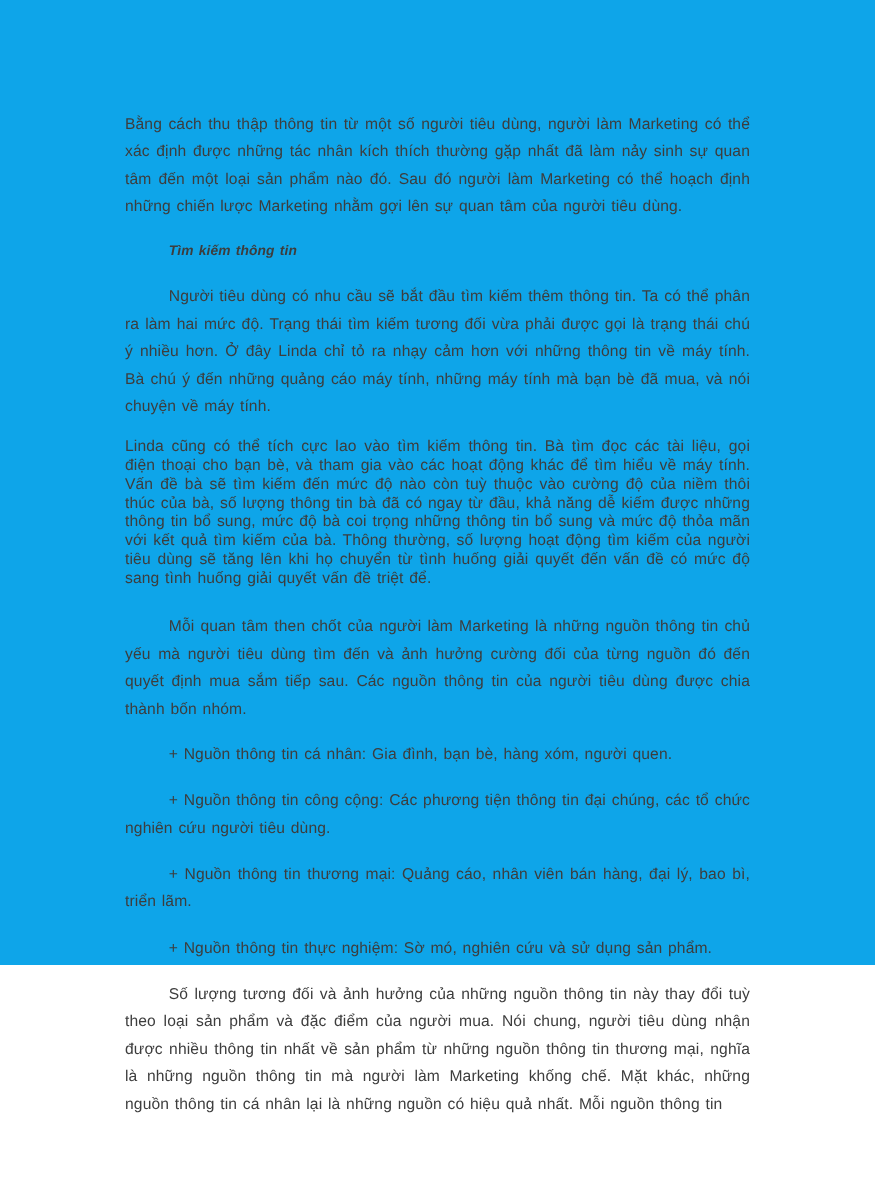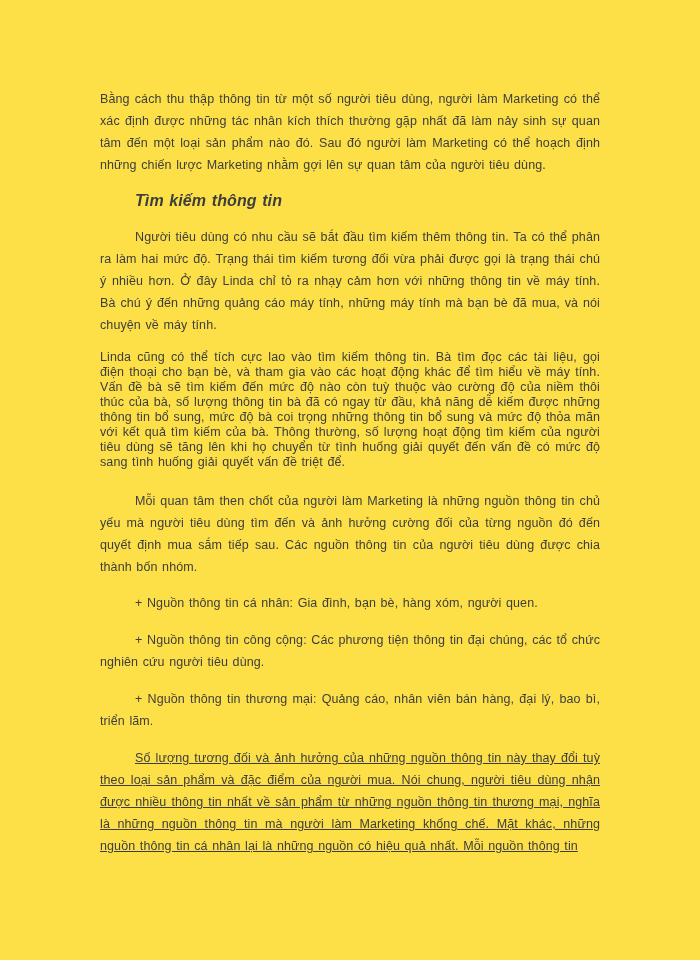--- a/index.html
+++ b/index.html
@@ -10,23 +10,23 @@
   }
   body {
     width: 700px;
     height: 960px;
     overflow: hidden;
     font-family: "Liberation Sans", "DejaVu Sans", sans-serif;
   }
   .page {
     box-sizing: border-box;
     width: 700px;
-    height: 960px;
+    height: 772px;
     padding: 88px 100px 40px 100px;
-    background: #fde047;
+    background: #0ea5e9;
   }
   .doc-block {
     margin: 0 0 14px 0;
     color: #3d3d3d;
     font-size: 12.5px;
     line-height: 22px;
     text-align: justify;
     letter-spacing: 0.1px;
     word-spacing: 1px;
   }
@@ -37,39 +37,39 @@
     line-height: 15px;
     margin-top: 4px;
     margin-bottom: 20px;
   }
   .doc-block.heading {
     font-weight: bold;
     font-style: italic;
     text-indent: 35px;
     margin: 12px 0 14px 0;
     text-align: left;
-    font-size: 16px;
+    font-size: 11px;
   }
   .doc-block.bullet {
     text-indent: 35px;
     margin-bottom: 15px;
   }
   .doc-block:last-child {
     margin-bottom: 0;
-    text-decoration: underline;
   }
 </style>
 </head>
 <body>
 
 <div class="page">
   <div id="doc-body">
       <p class="doc-block">Bằng cách thu thập thông tin từ một số người tiêu dùng, người làm Marketing có thể xác định được những tác nhân kích thích thường gặp nhất đã làm nảy sinh sự quan tâm đến một loại sản phẩm nào đó. Sau đó người làm Marketing có thể hoạch định những chiến lược Marketing nhằm gợi lên sự quan tâm của người tiêu dùng.</p>
       <p class="doc-block heading">Tìm kiếm thông tin</p>
       <p class="doc-block indent">Người tiêu dùng có nhu cầu sẽ bắt đầu tìm kiếm thêm thông tin. Ta có thể phân ra làm hai mức độ. Trạng thái tìm kiếm tương đối vừa phải được gọi là trạng thái chú ý nhiều hơn. Ở đây Linda chỉ tỏ ra nhạy cảm hơn với những thông tin về máy tính. Bà chú ý đến những quảng cáo máy tính, những máy tính mà bạn bè đã mua, và nói chuyện về máy tính.</p>
       <p class="doc-block tight">Linda cũng có thể tích cực lao vào tìm kiếm thông tin. Bà tìm đọc các tài liệu, gọi điện thoại cho bạn bè, và tham gia vào các hoạt động khác để tìm hiểu về máy tính. Vấn đề bà sẽ tìm kiếm đến mức độ nào còn tuỳ thuộc vào cường độ của niềm thôi thúc của bà, số lượng thông tin bà đã có ngay từ đầu, khả năng dễ kiếm được những thông tin bổ sung, mức độ bà coi trọng những thông tin bổ sung và mức độ thỏa mãn với kết quả tìm kiếm của bà. Thông thường, số lượng hoạt động tìm kiếm của người tiêu dùng sẽ tăng lên khi họ chuyển từ tình huống giải quyết đến vấn đề có mức độ sang tình huống giải quyết vấn đề triệt để.</p>
       <p class="doc-block indent">Mỗi quan tâm then chốt của người làm Marketing là những nguồn thông tin chủ yếu mà người tiêu dùng tìm đến và ảnh hưởng cường đối của từng nguồn đó đến quyết định mua sắm tiếp sau. Các nguồn thông tin của người tiêu dùng được chia thành bốn nhóm.</p>
       <p class="doc-block bullet">+ Nguồn thông tin cá nhân: Gia đình, bạn bè, hàng xóm, người quen.</p>
       <p class="doc-block bullet">+ Nguồn thông tin công cộng: Các phương tiện thông tin đại chúng, các tổ chức nghiên cứu người tiêu dùng.</p>
       <p class="doc-block bullet">+ Nguồn thông tin thương mại: Quảng cáo, nhân viên bán hàng, đại lý, bao bì, triển lãm.</p>
+      <p class="doc-block bullet">+ Nguồn thông tin thực nghiệm: Sờ mó, nghiên cứu và sử dụng sản phẩm.</p>
       <p class="doc-block indent">Số lượng tương đối và ảnh hưởng của những nguồn thông tin này thay đổi tuỳ theo loại sản phẩm và đặc điểm của người mua. Nói chung, người tiêu dùng nhận được nhiều thông tin nhất về sản phẩm từ những nguồn thông tin thương mại, nghĩa là những nguồn thông tin mà người làm Marketing khống chế. Mặt khác, những nguồn thông tin cá nhân lại là những nguồn có hiệu quả nhất. Mỗi nguồn thông tin</p>
     </div>
 </div>
 
 </body></html>

